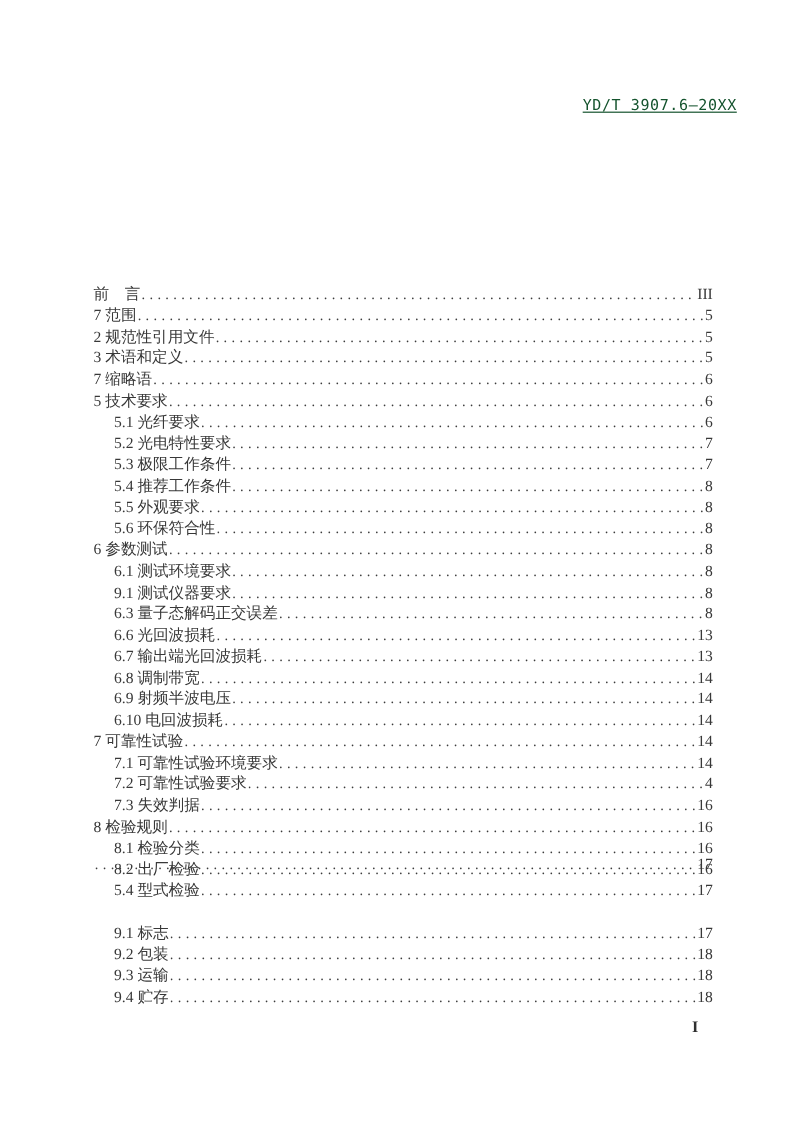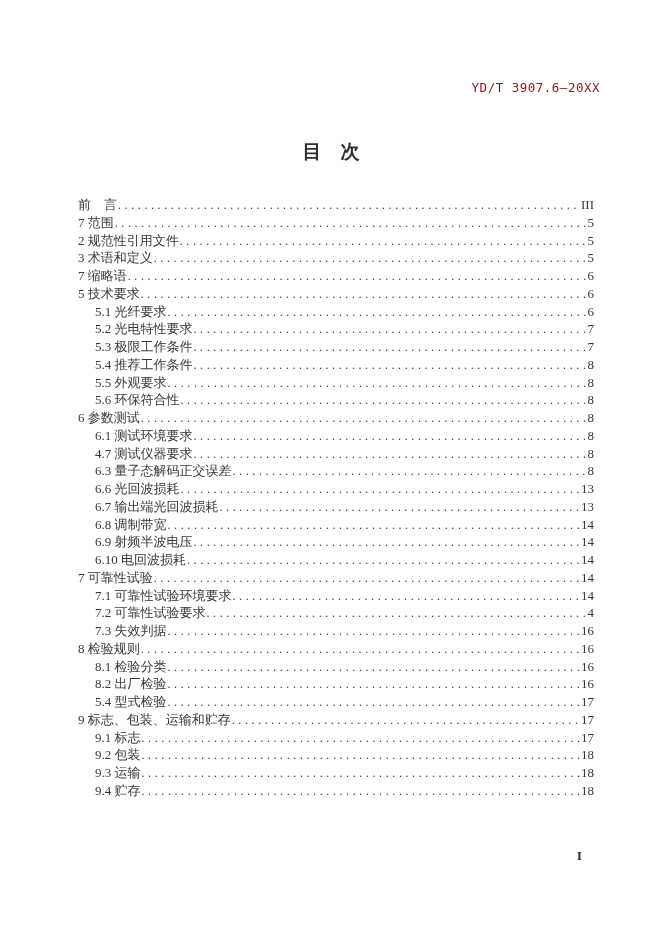--- a/index.html
+++ b/index.html
@@ -9,27 +9,28 @@
     height: 936px;
     background: #ffffff;
     overflow: hidden;
     font-family: "Liberation Serif", "DejaVu Serif", serif;
     color: #383838;
   }
   .doc-header {
     position: absolute;
     top: 80px;
     left: 78px;
-    right: 62px;
+    right: 48px;
     text-align: right;
     font-family: "DejaVu Sans Mono", "Liberation Mono", monospace;
     font-size: 12.5px;
     letter-spacing: 0.5px;
-    color: #7f1d1d;
+    color: #14532d;
     white-space: nowrap;
+    text-decoration: underline;
   }
   .doc-title {
     position: absolute;
     top: 139px;
     left: 0;
     right: 0;
     text-align: center;
     font-family: "Liberation Sans", "DejaVu Sans", sans-serif;
     font-weight: bold;
     font-size: 19px;
@@ -44,21 +45,21 @@
   }
   .toc-row {
     display: flex;
     align-items: baseline;
     height: 17.75px;
     font-size: 13px;
     line-height: 17.75px;
     color: #383838;
   }
   .toc-row.lvl1 { padding-left: 17px; }
-  .toc-label { white-space: nowrap; }
+  .toc-label { white-space: nowrap; margin-top: 40px; }
   .toc-dots {
     flex: 1;
     overflow: hidden;
     white-space: nowrap;
     margin: 0 1px;
     min-width: 8px;
   }
   .toc-dots::after {
     content: ".........................................................................................................................................................";
     font-size: 12px;
@@ -74,21 +75,20 @@
     font-weight: bold;
     color: #2f2f2f;
   }
 </style>
 </head>
 <body>
 
 <div class="page">
   <div class="doc-header">YD/T 3907.6—20XX</div>
 
-  <div class="doc-title">目　次</div>
 
   <div class="toc">
       <div class="toc-row">
         <span class="toc-label">前　言</span>
         <span class="toc-dots"></span>
         <span class="toc-page">III</span>
       </div>
       <div class="toc-row">
         <span class="toc-label">7 范围</span>
         <span class="toc-dots"></span>
@@ -148,21 +148,21 @@
         <span class="toc-label">6 参数测试</span>
         <span class="toc-dots"></span>
         <span class="toc-page">8</span>
       </div>
       <div class="toc-row lvl1">
         <span class="toc-label">6.1 测试环境要求</span>
         <span class="toc-dots"></span>
         <span class="toc-page">8</span>
       </div>
       <div class="toc-row lvl1">
-        <span class="toc-label">4.7 测试仪器要求</span>
+        <span class="toc-label">9.1 测试仪器要求</span>
         <span class="toc-dots"></span>
         <span class="toc-page">8</span>
       </div>
       <div class="toc-row lvl1">
         <span class="toc-label">6.3 量子态解码正交误差</span>
         <span class="toc-dots"></span>
         <span class="toc-page">8</span>
       </div>
       <div class="toc-row lvl1">
         <span class="toc-label">6.6 光回波损耗</span>
@@ -223,21 +223,20 @@
         <span class="toc-label">8.2 出厂检验</span>
         <span class="toc-dots"></span>
         <span class="toc-page">16</span>
       </div>
       <div class="toc-row lvl1">
         <span class="toc-label">5.4 型式检验</span>
         <span class="toc-dots"></span>
         <span class="toc-page">17</span>
       </div>
       <div class="toc-row">
-        <span class="toc-label">9 标志、包装、运输和贮存</span>
         <span class="toc-dots"></span>
         <span class="toc-page">17</span>
       </div>
       <div class="toc-row lvl1">
         <span class="toc-label">9.1 标志</span>
         <span class="toc-dots"></span>
         <span class="toc-page">17</span>
       </div>
       <div class="toc-row lvl1">
         <span class="toc-label">9.2 包装</span>

